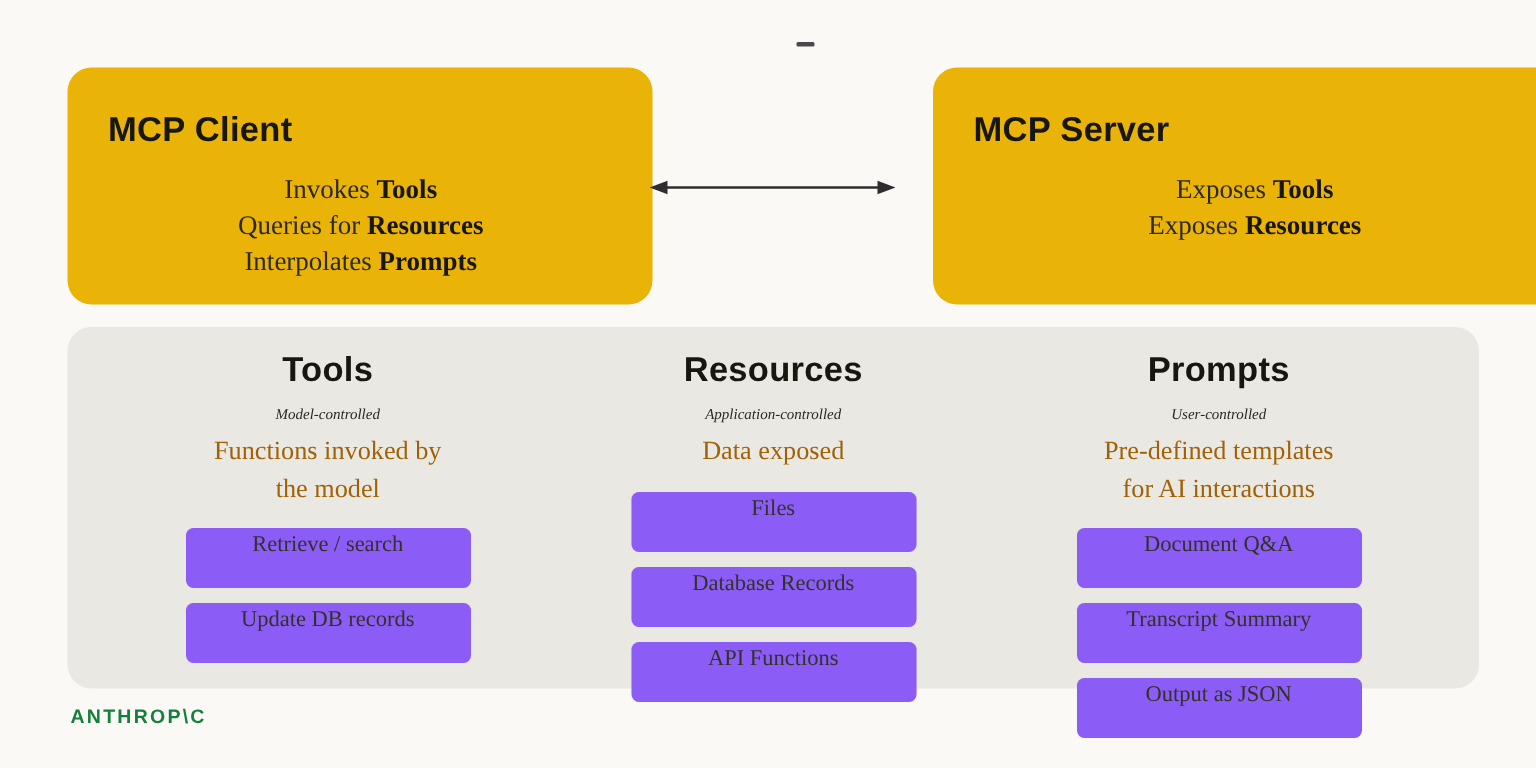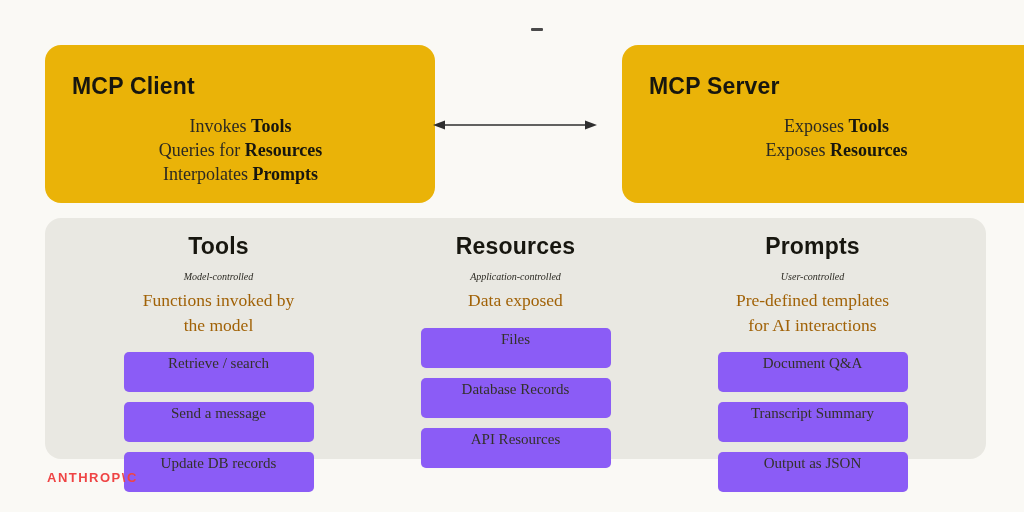--- a/index.html
+++ b/index.html
@@ -63,21 +63,21 @@
     margin: 0 auto 10px auto;
     background: #8b5cf6; border-radius: 5px;
     font-family: "Liberation Serif", "DejaVu Serif", serif;
     font-size: 15px; color: #33312a;
     box-shadow: 0 0 1px rgba(0,0,0,0.06);
   }
 
   .logo {
     position: absolute; left: 47px; top: 470px;
     font-size: 13px; font-weight: 700; letter-spacing: 1.5px;
-    color: #ef4444;
+    color: #15803d;
   }
 </style>
 </head>
 <body>
 
 <div class="stage">
 
   <div class="top-dash"></div>
 
   <div class="card client">
@@ -104,33 +104,32 @@
   <div class="panel">
 
     <div class="col">
       <div class="col-title">Tools</div>
       <div class="col-subtitle">Model-controlled</div>
       <div class="col-desc">
         <span>Functions invoked by</span><br>
         <span>the model</span>
       </div>
       <div class="pill">Retrieve / search</div>
-      <div class="pill">Send a message</div>
       <div class="pill">Update DB records</div>
     </div>
 
     <div class="col">
       <div class="col-title">Resources</div>
       <div class="col-subtitle">Application-controlled</div>
       <div class="col-desc">
         <span>Data exposed</span><br>
       </div>
       <div class="pill">Files</div>
       <div class="pill">Database Records</div>
-      <div class="pill">API Resources</div>
+      <div class="pill">API Functions</div>
     </div>
 
     <div class="col">
       <div class="col-title">Prompts</div>
       <div class="col-subtitle">User-controlled</div>
       <div class="col-desc">
         <span>Pre-defined templates</span><br>
         <span>for AI interactions</span>
       </div>
       <div class="pill">Document Q&amp;A</div>

